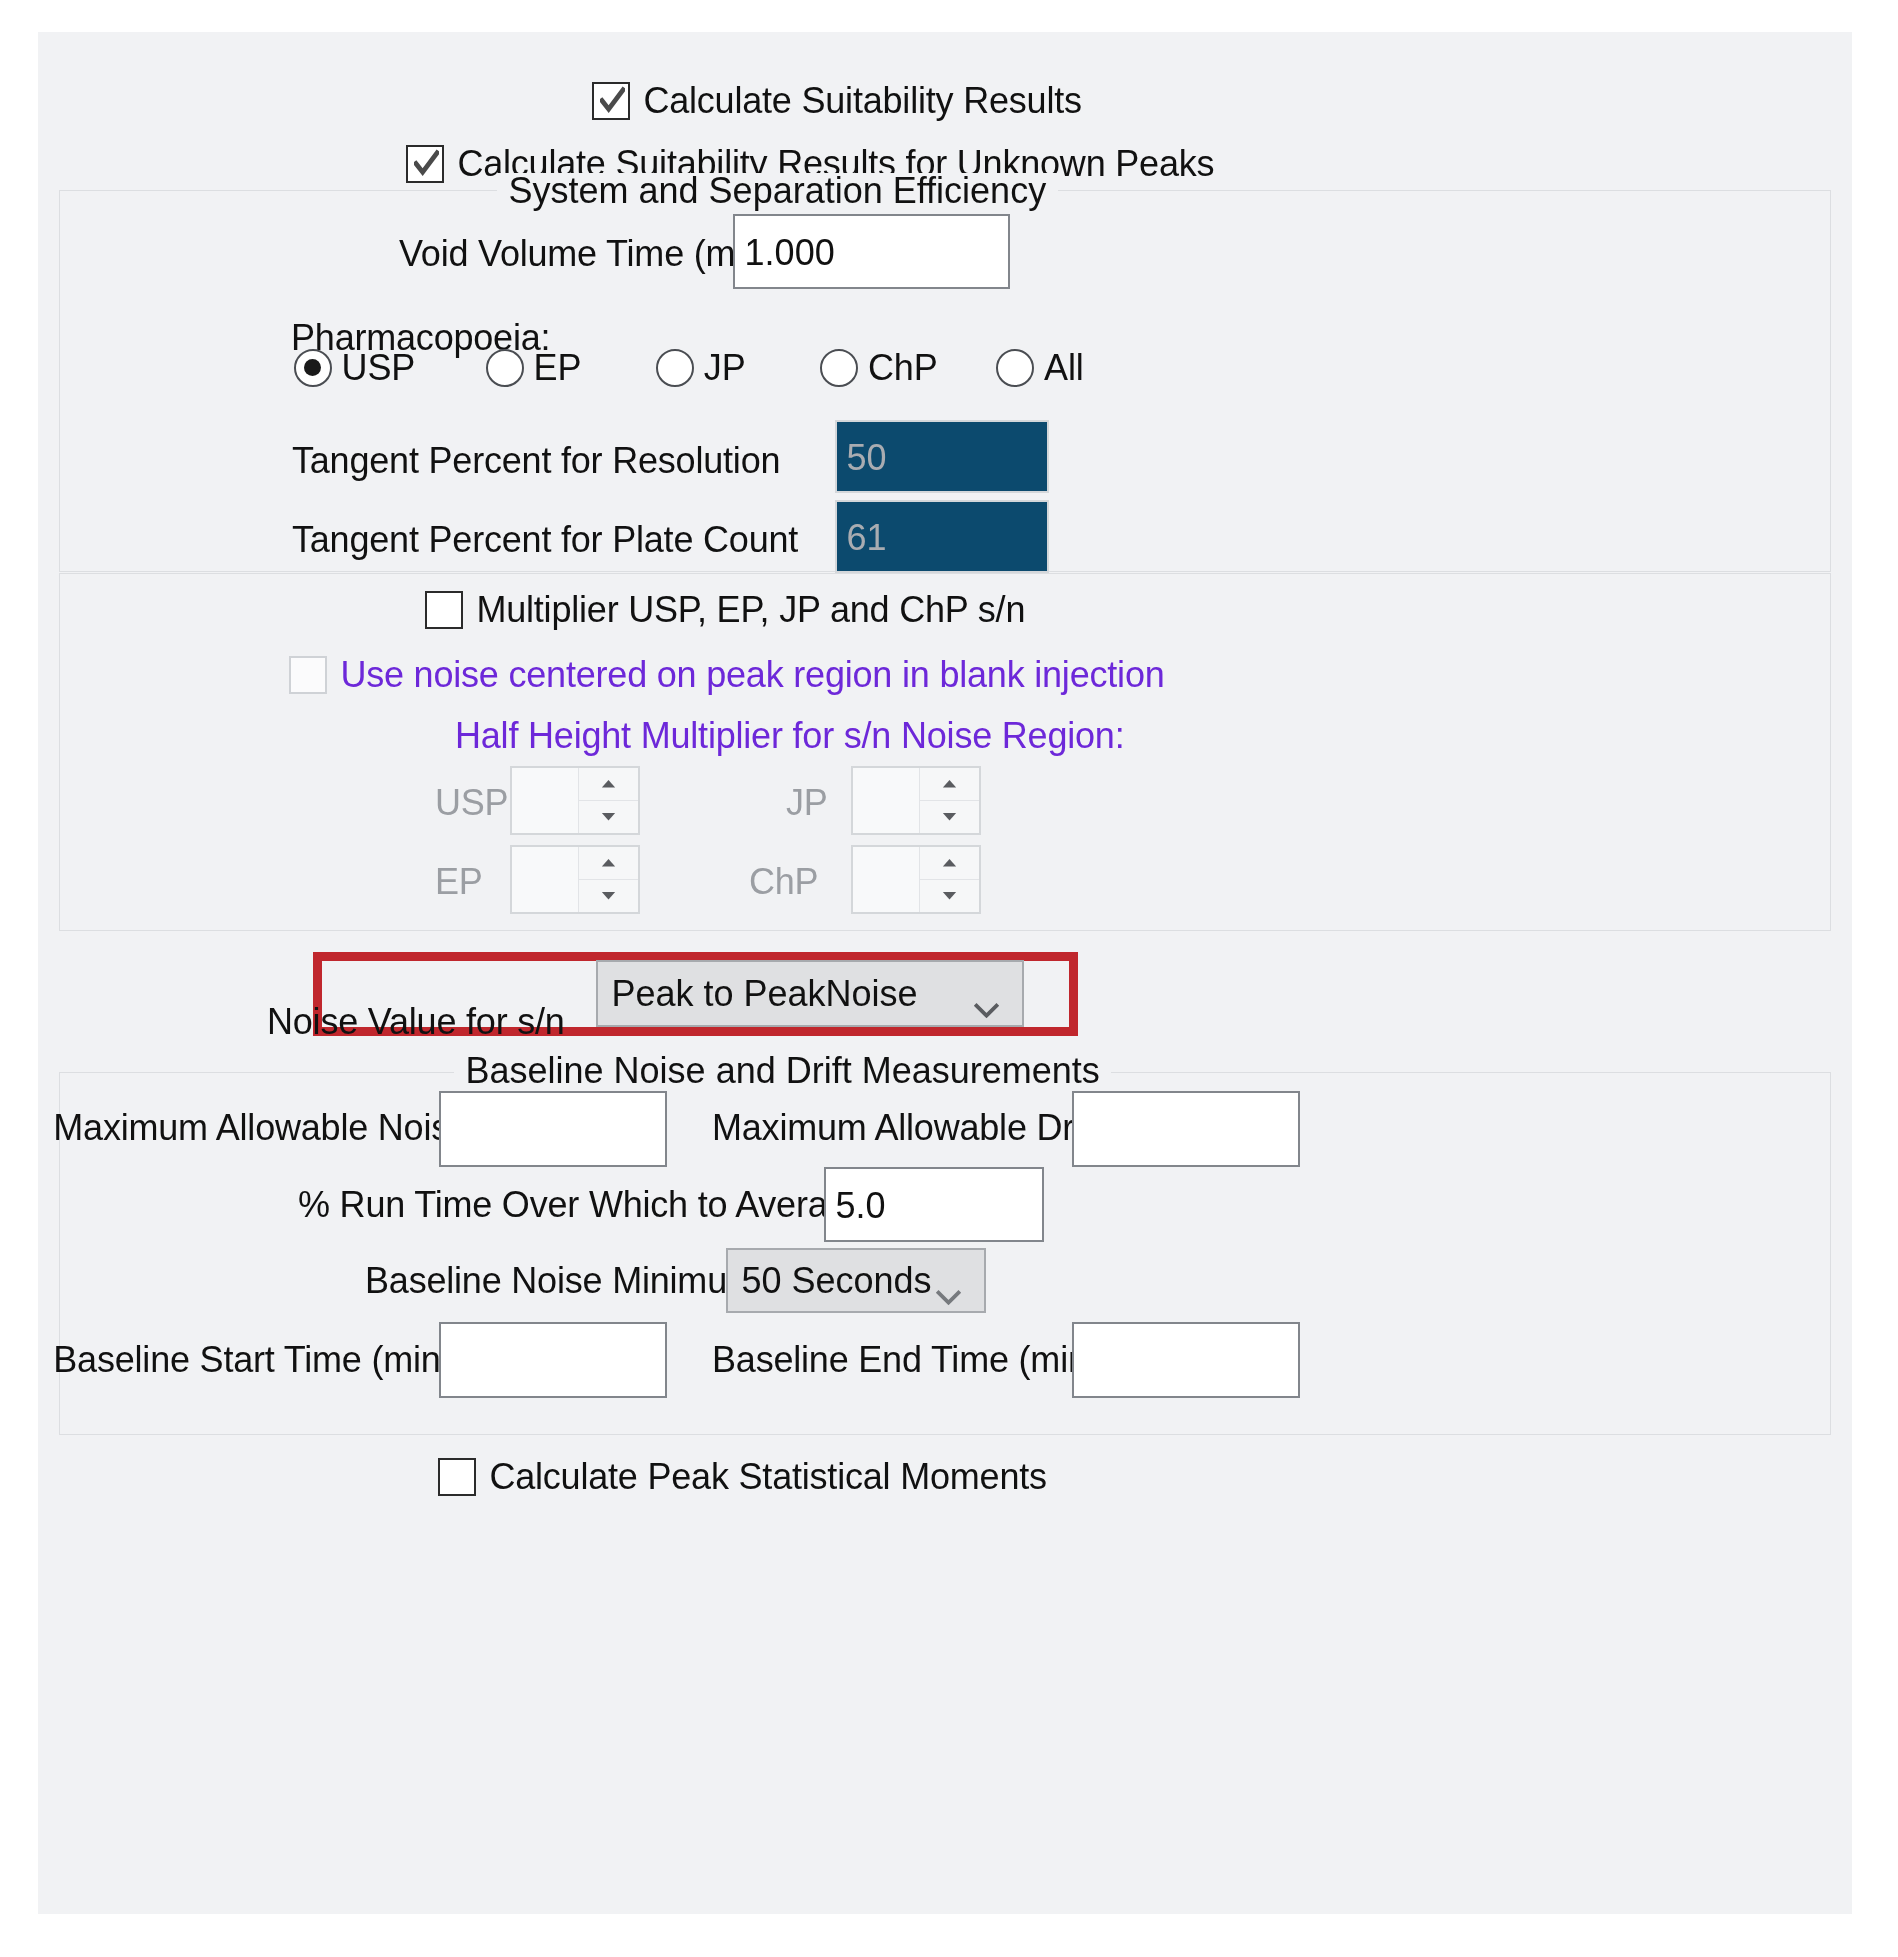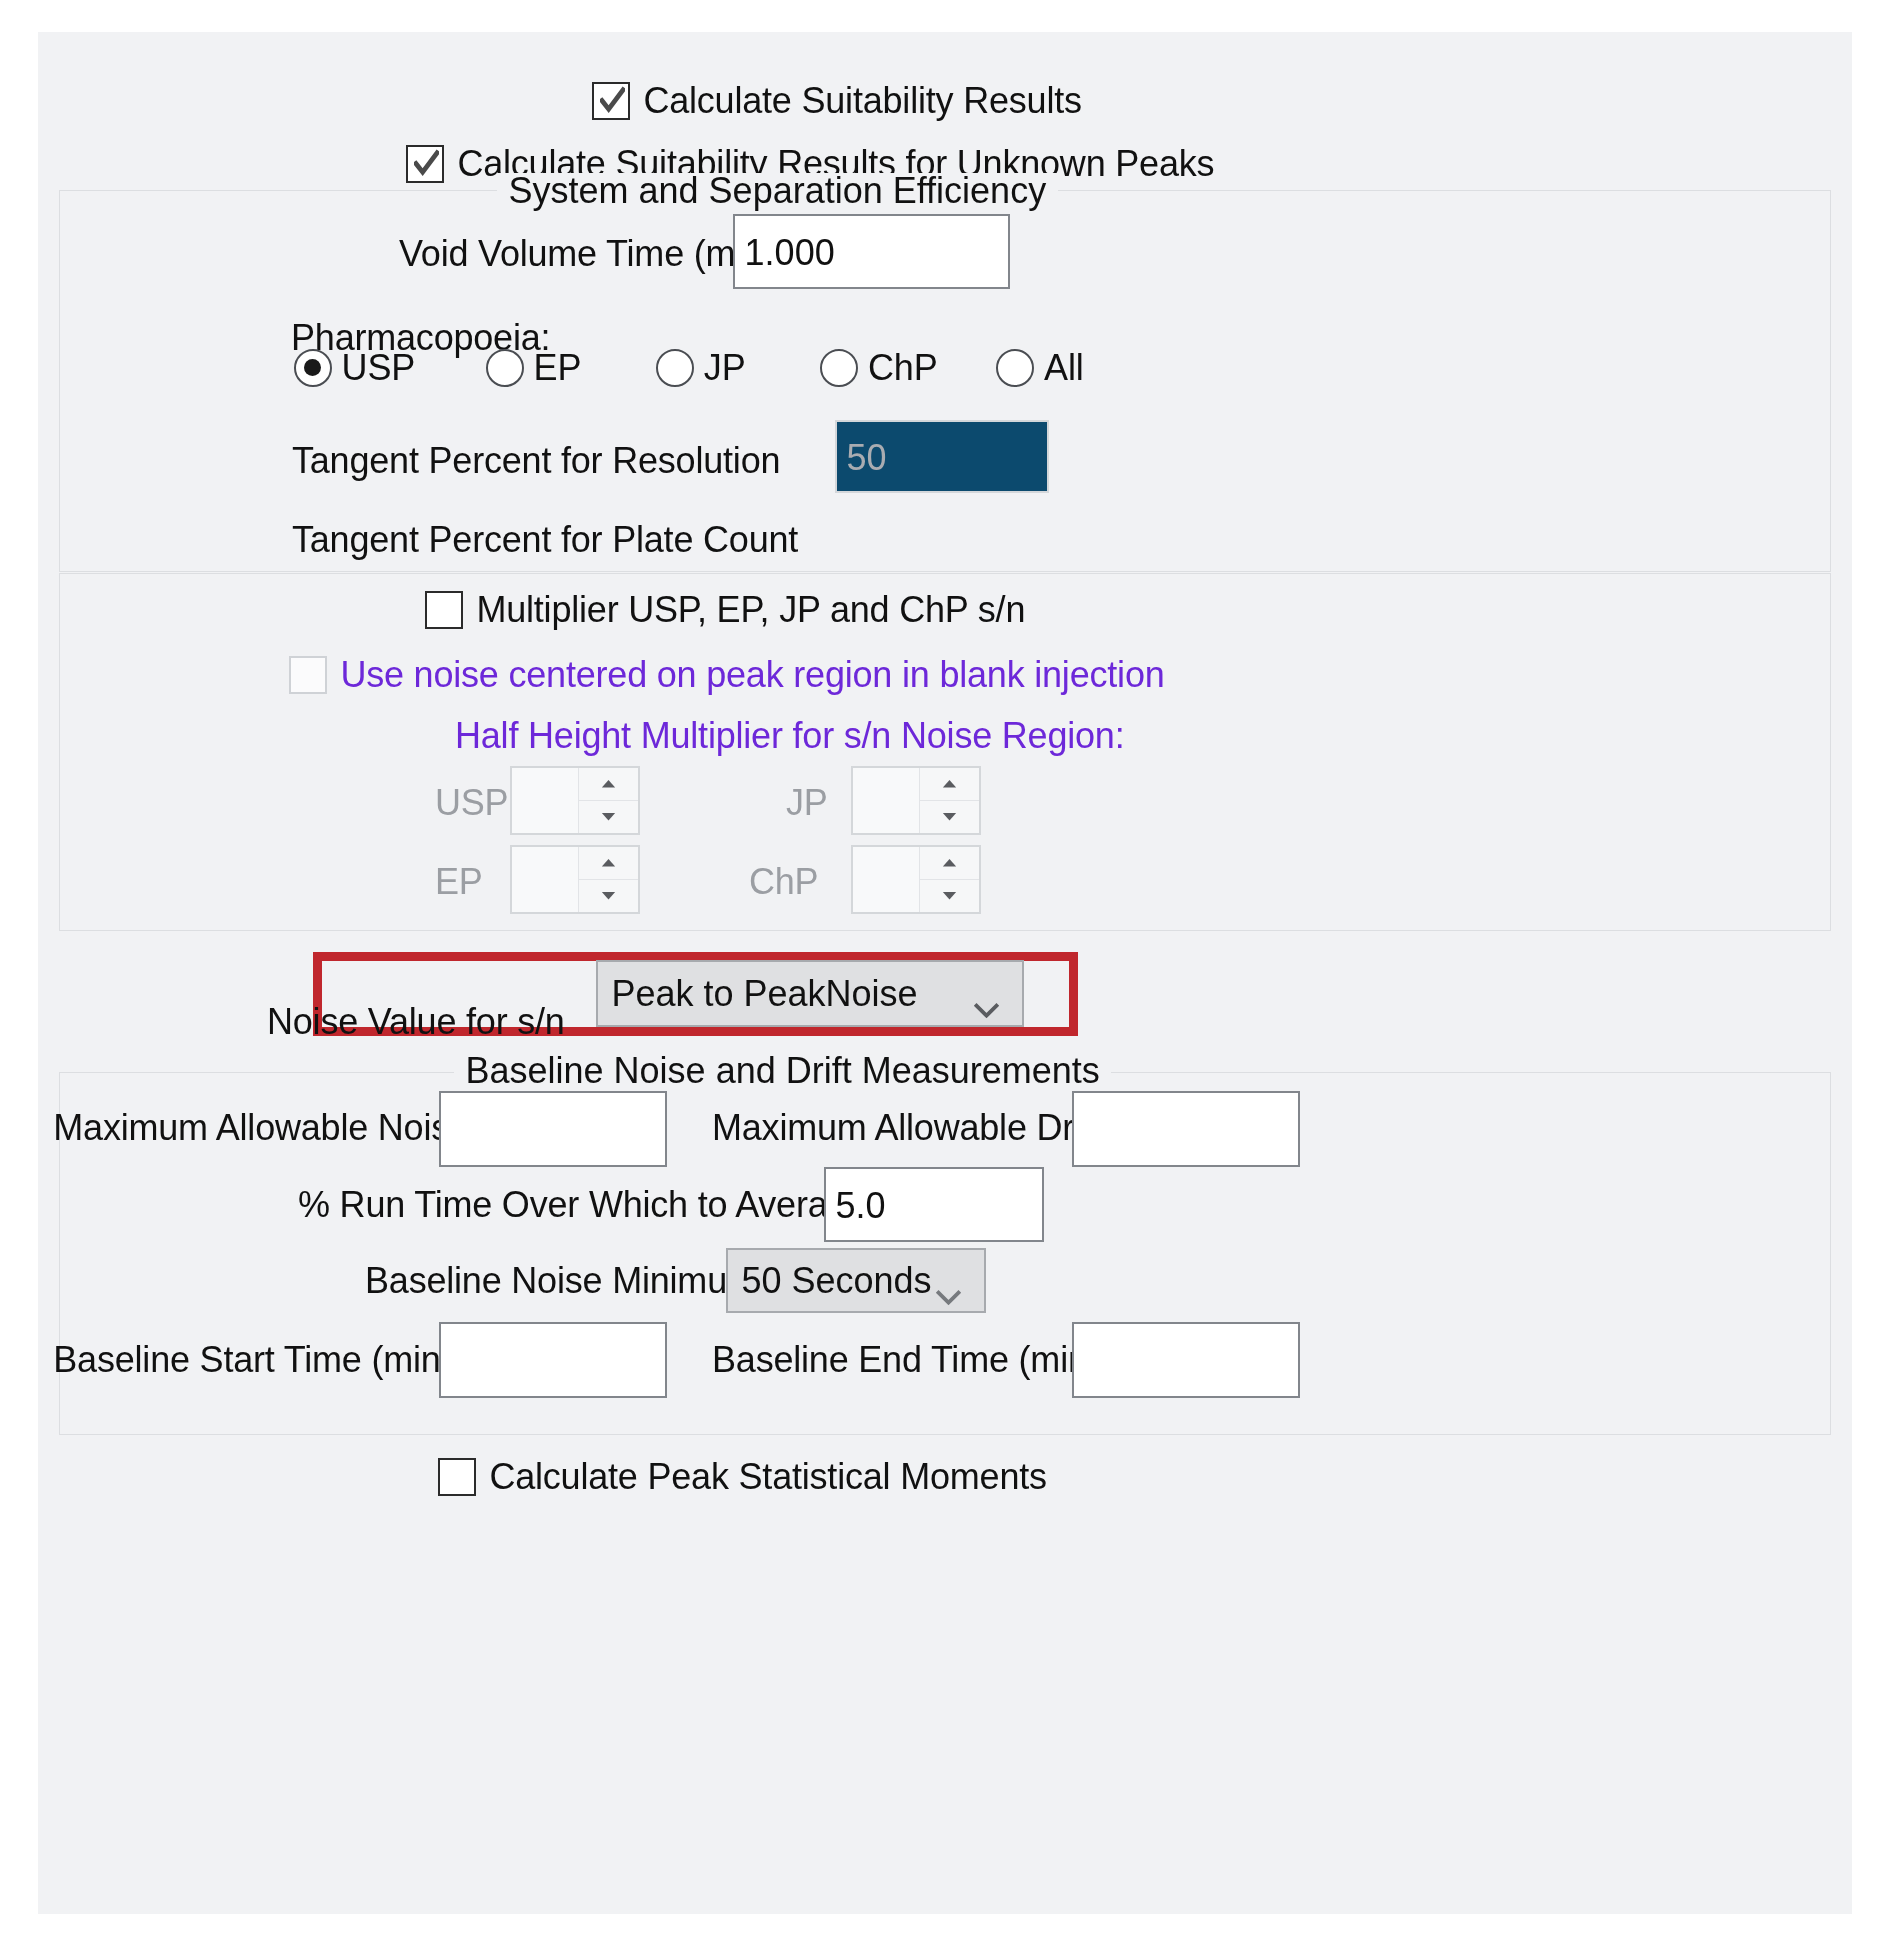--- a/index.html
+++ b/index.html
@@ -268,20 +268,21 @@
       <span class="radio-item">
         <span class="rd"></span>
         <span class="lbl">All</span>
       </span>
     </div>
 
     <div class="lbl" style="position:absolute; left:254px; top:411px;">Tangent Percent for Resolution</div>
     <div class="tbox dis" style="left:797px; top:388px; width:214px; height:73px;">50</div>
 
     <div class="lbl" style="position:absolute; left:254px; top:490px;">Tangent Percent for Plate Count</div>
+    <div class="tbox dis" style="left:797px; top:468px; width:214px; height:73px;">61</div>
 
     <div class="group" style="left:21px; top:541px; width:1772px; height:358px;"></div>
 
     <div class="cbrow" style="left:387px; top:559px;">
       <span class="cb"></span>
       <span class="lbl">Multiplier USP, EP, JP and ChP s/n</span>
     </div>
 
     <div class="cbrow" style="left:251px; top:624px;">
       <span class="cb dis"></span>

